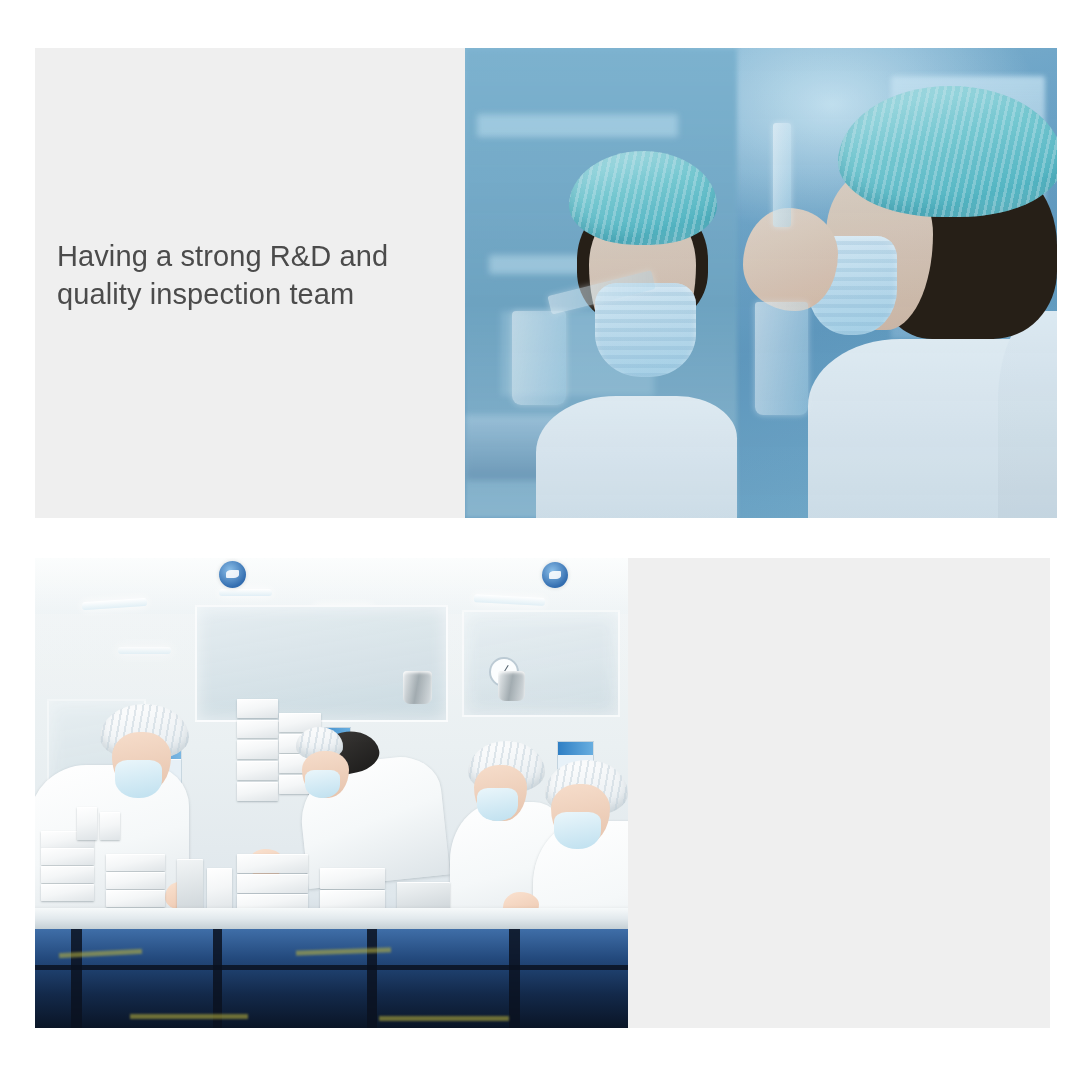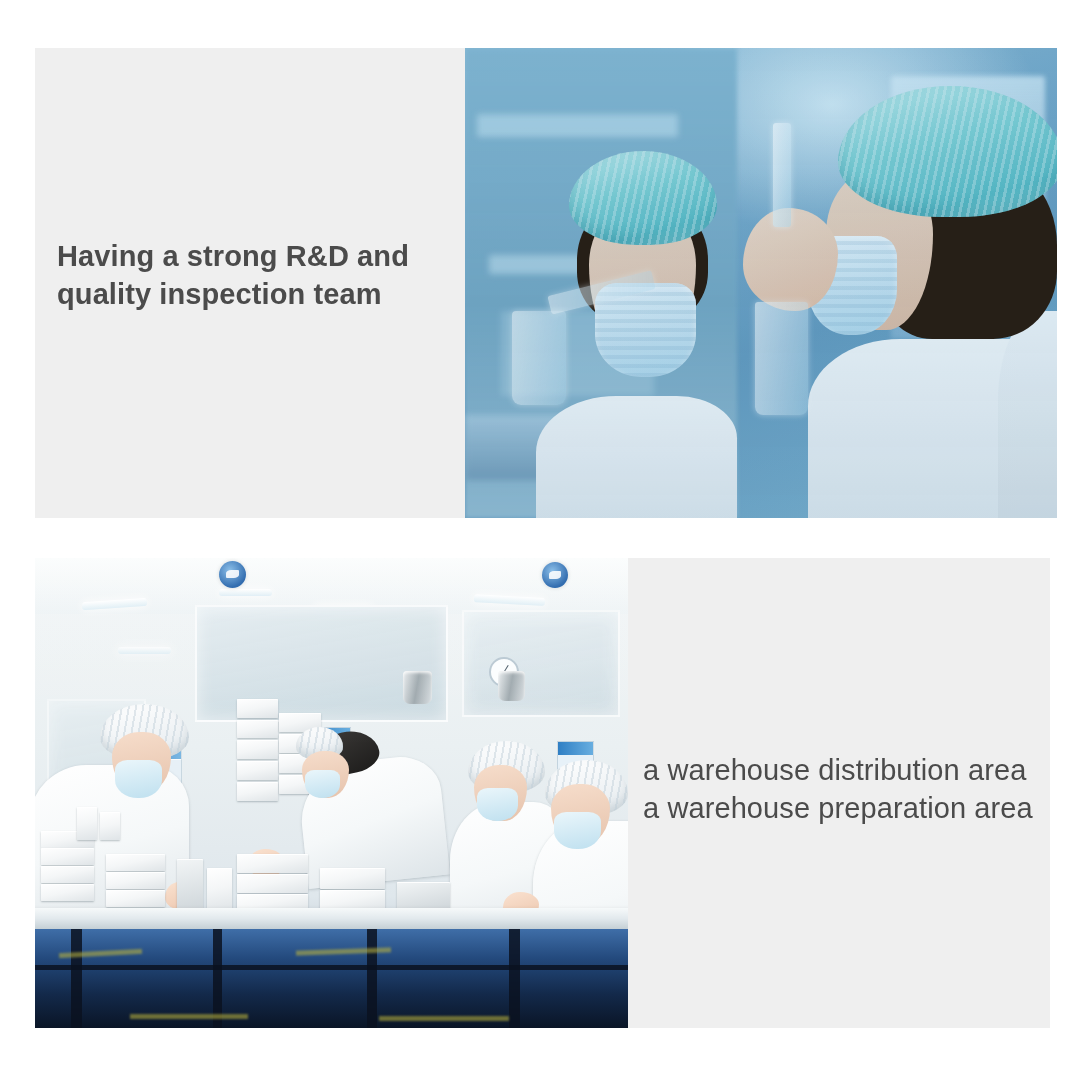--- a/index.html
+++ b/index.html
@@ -11,21 +11,21 @@
   .stage{position:absolute;inset:0;}
 
   
   .panel{position:absolute;background:#efefef;}
 
   
   #top-panel{left:35px;top:48px;width:1022px;height:470px;}
   #top-caption{
     position:absolute;left:57px;top:238px;width:400px;
     font-size:29px;line-height:1.30;color:#4b4b4b;
-    font-weight:700;letter-spacing:.1px;white-space:pre-line;
+    font-weight:400;letter-spacing:.1px;white-space:pre-line;
   }
   #top-photo{
     position:absolute;left:465px;top:48px;width:592px;height:470px;
     overflow:hidden;background:#7fb4d4;
   }
 
   
   #bottom-panel{left:628px;top:558px;width:422px;height:470px;}
   #bottom-caption{
     position:absolute;left:643px;top:752px;width:400px;
@@ -248,22 +248,20 @@
     </div>
 
     <div class="glass-tube" style="left:8%;top:56%;width:9%;height:20%;border-radius:4px 4px 9px 9px;opacity:.75;"></div>
     <div class="glass-tube" style="left:14%;top:50%;width:18%;height:4%;transform:rotate(-14deg);opacity:.7;"></div>
 
     <div class="blue-haze"></div>
   </div>
 
   <div class="panel" id="bottom-panel"></div>
 
-  <div id="bottom-caption">a warehouse distribution area
-a warehouse preparation area</div>
 
   <div id="bottom-photo">
     <div class="wh-bg"></div>
     <div class="wh-ceiling"></div>
 
     <div class="wh-lamp" style="left:8%;top:9%;width:11%;height:1.6%;transform:rotate(-4deg);"></div>
     <div class="wh-lamp" style="left:31%;top:6.5%;width:9%;height:1.5%;"></div>
     <div class="wh-lamp" style="left:47%;top:10%;width:10%;height:1.5%;"></div>
     <div class="wh-lamp" style="left:74%;top:8%;width:12%;height:1.6%;transform:rotate(3deg);"></div>
     <div class="wh-lamp" style="left:14%;top:19%;width:9%;height:1.4%;opacity:.8;"></div>

